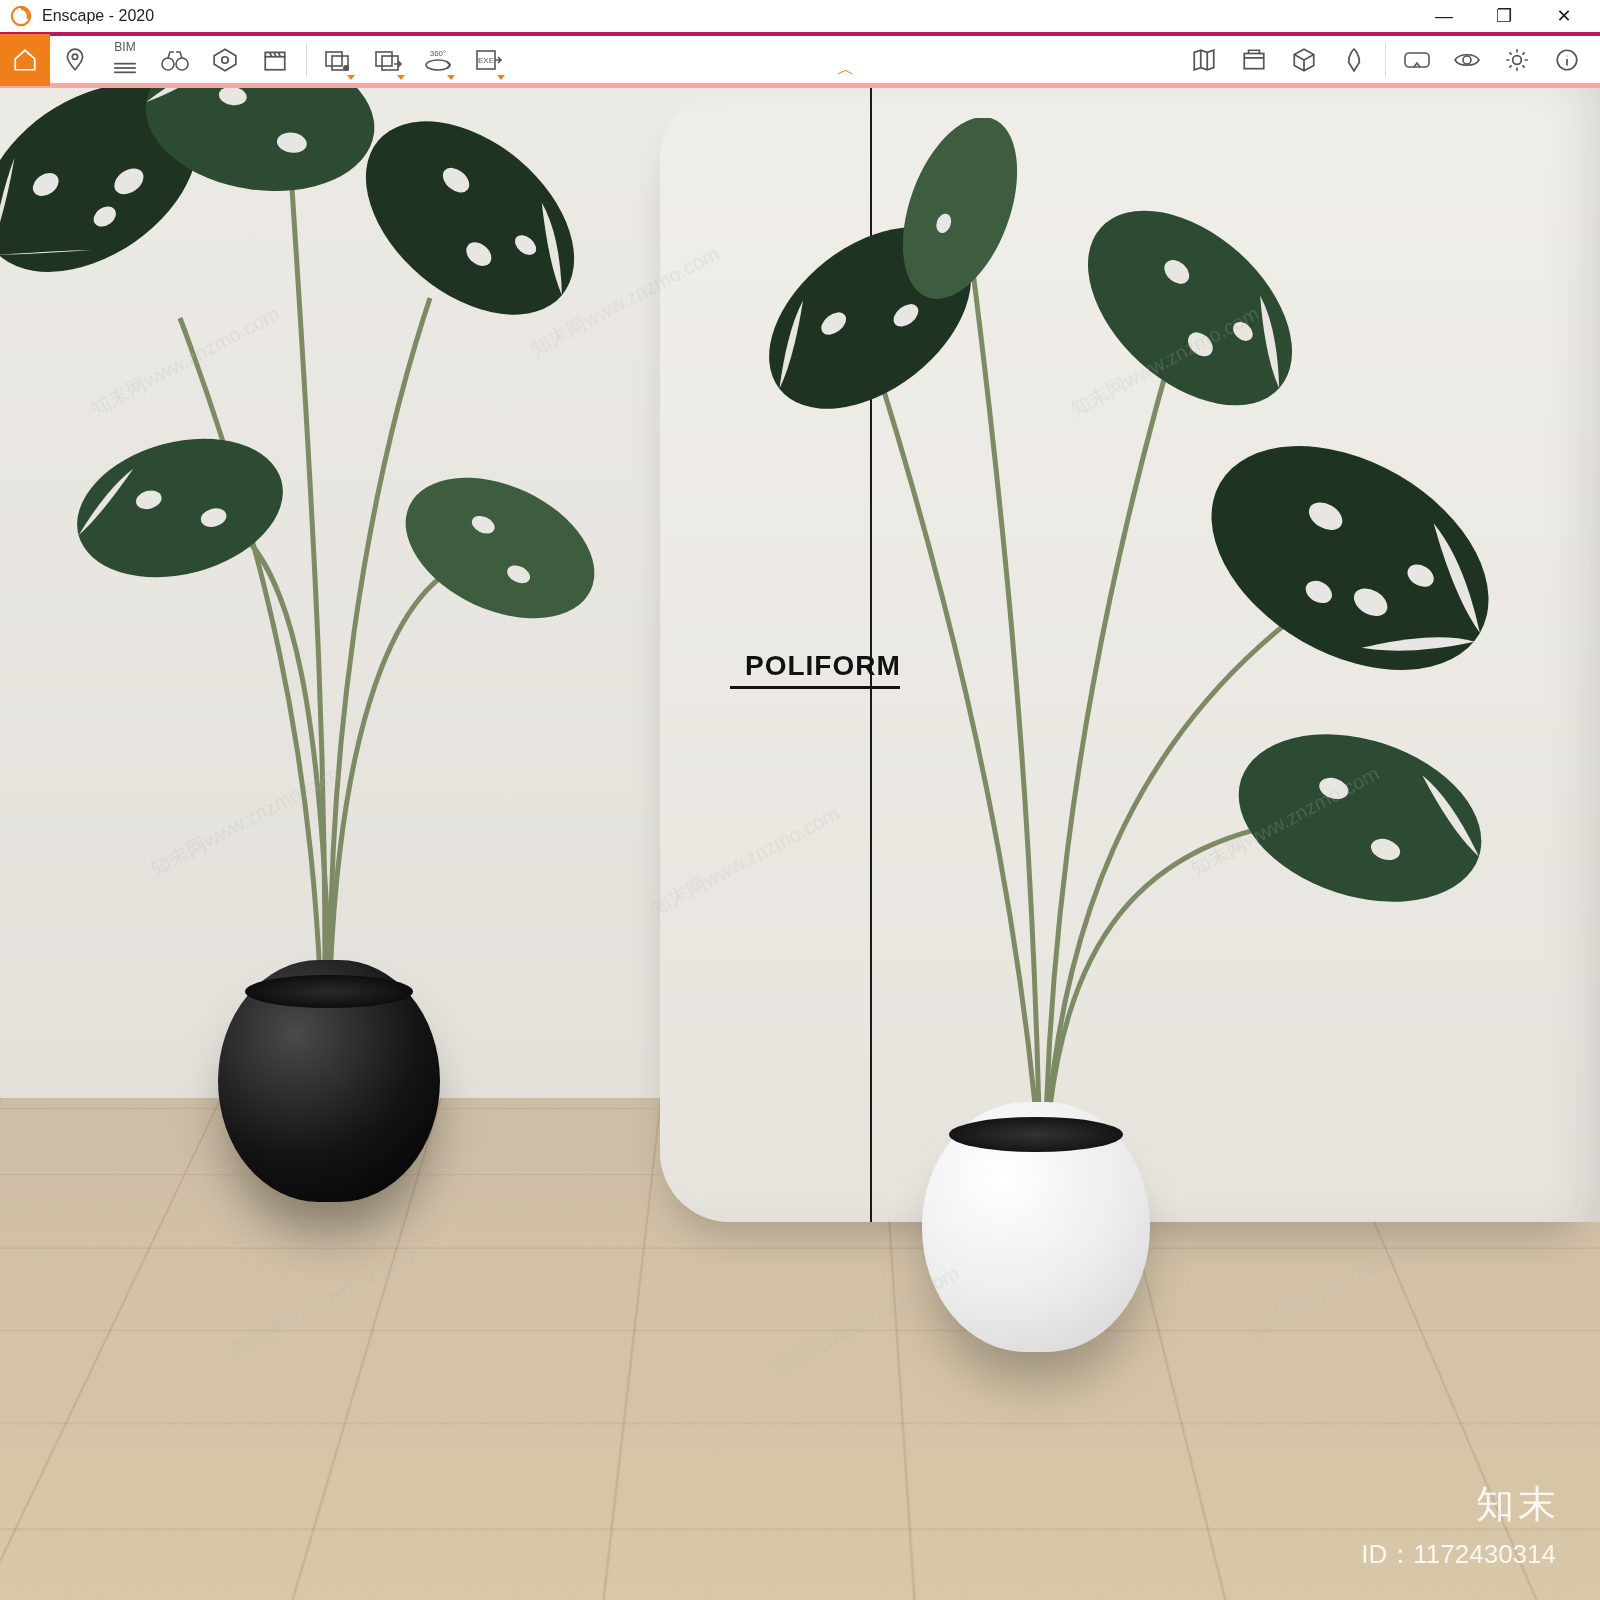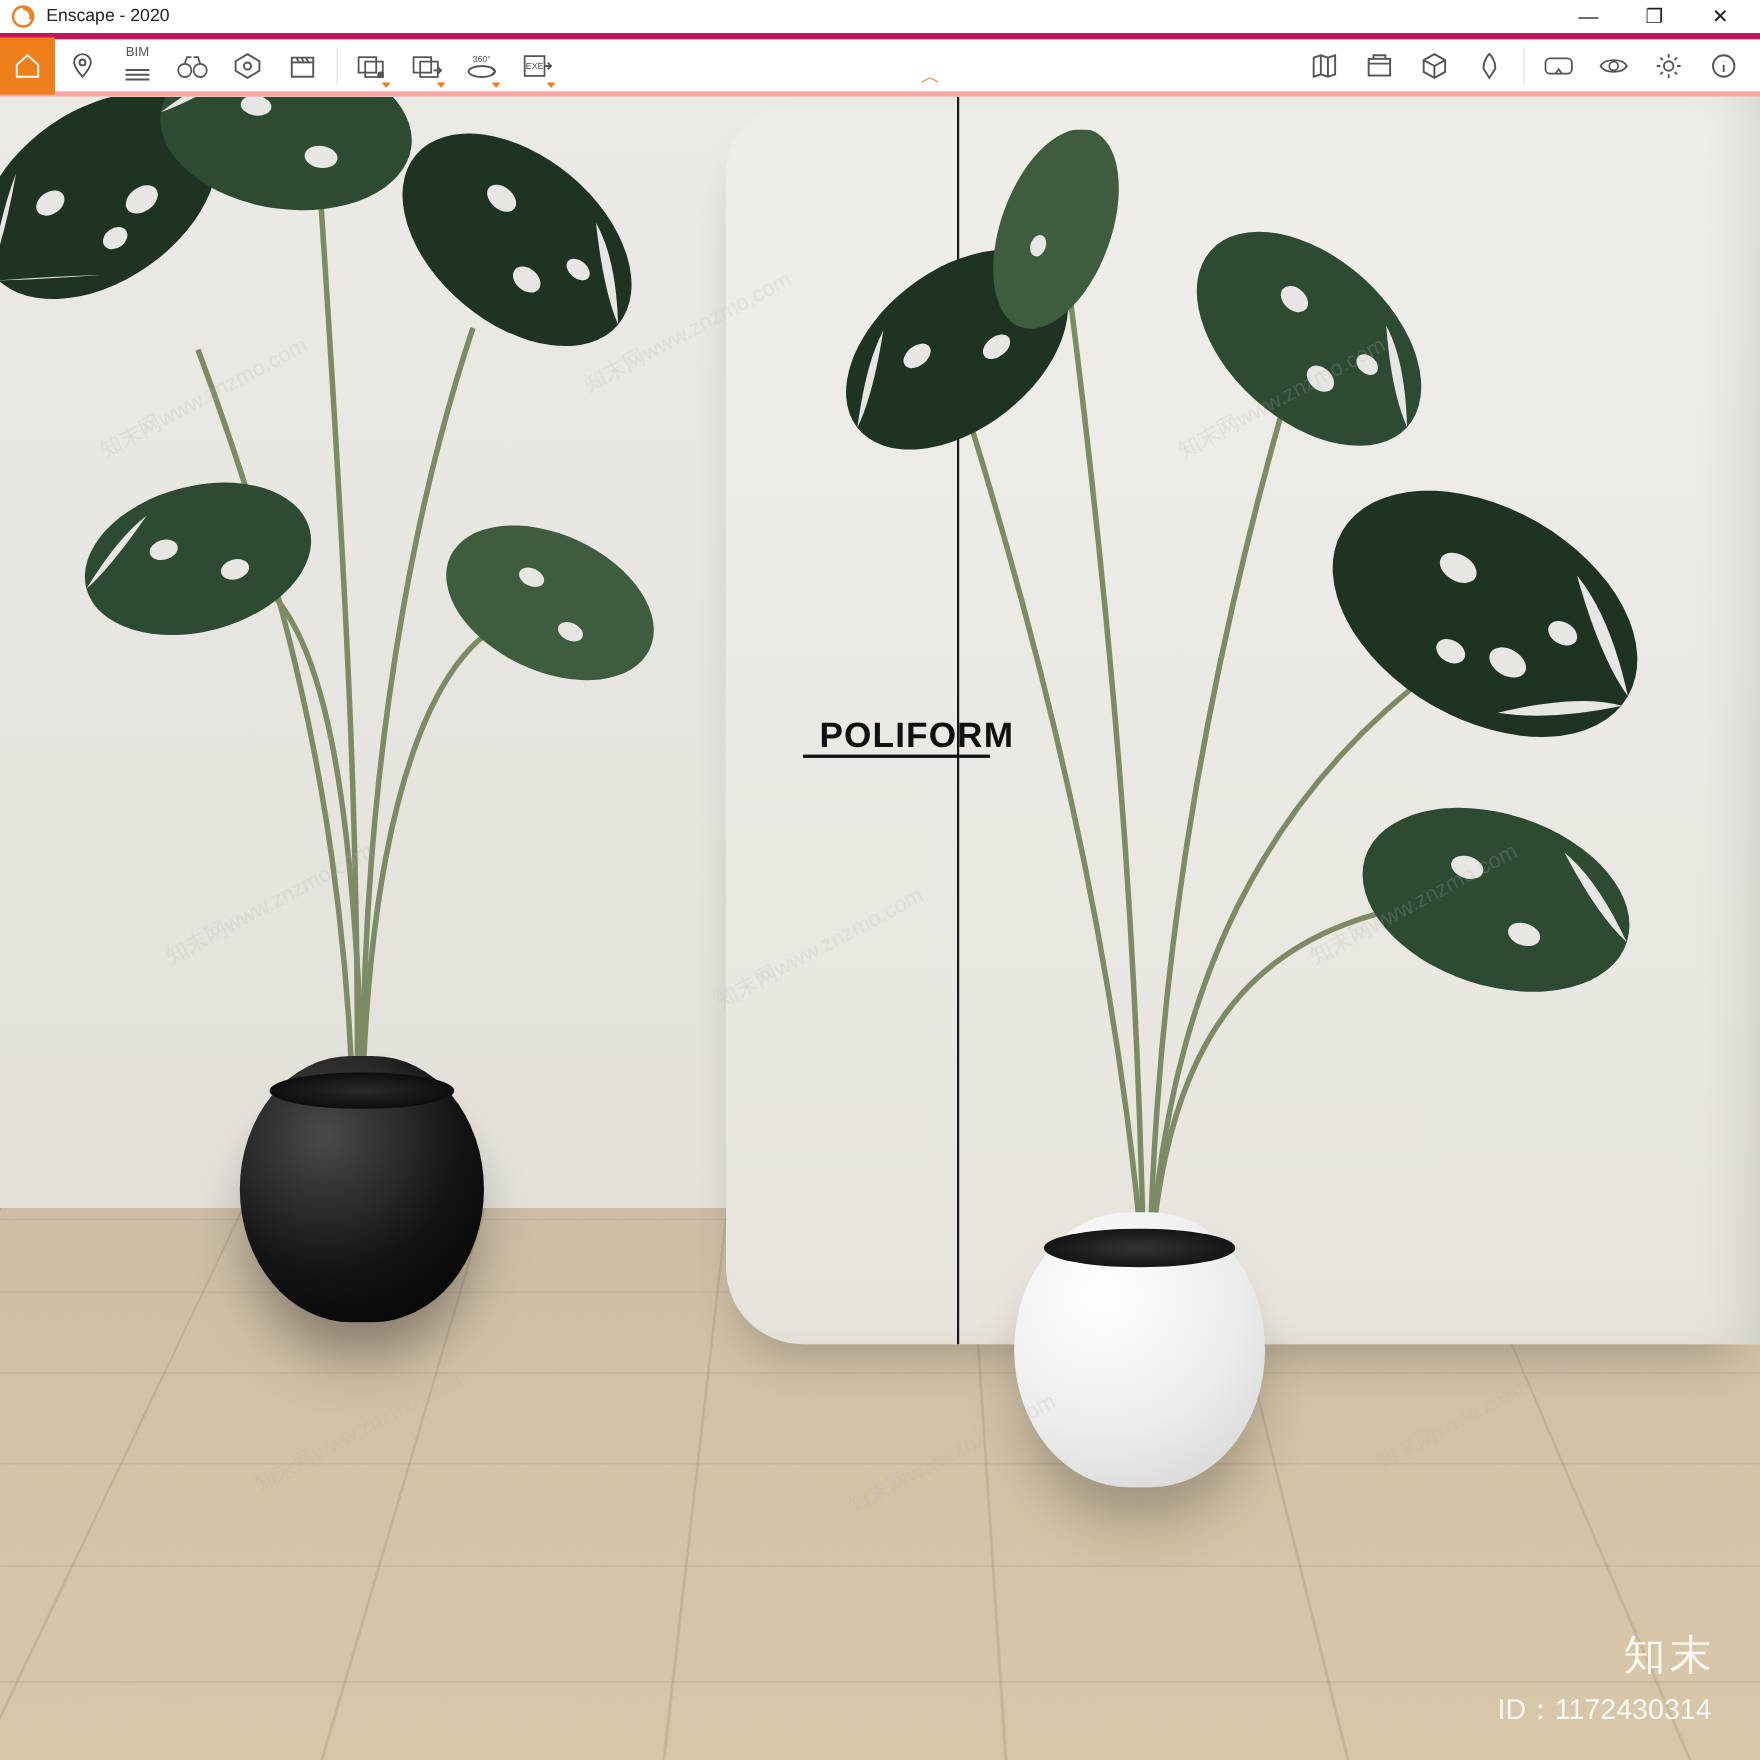--- a/index.html
+++ b/index.html
@@ -1,19 +1,19 @@
 <!DOCTYPE html>
 <html><head>
 <meta charset="utf-8">
 <style>
 * { margin: 0; padding: 0; box-sizing: border-box; }
 body { width: 1600px; height: 1600px; font-family: "Segoe UI", Arial, sans-serif; background: #fff; overflow: hidden; position: relative; }
 
 
-.titlebar { height: 36px; display: flex; align-items: center; padding: 0 0 0 10px; background: #fff; border-bottom: 6px solid #be185d; }
+.titlebar { height: 36px; display: flex; align-items: center; padding: 0 0 0 10px; background: #fff; border-bottom: 4px solid #be185d; }
 .app-logo { width: 22px; height: 22px; margin-right: 10px; }
 .app-title { font-size: 16px; color: #222; }
 .win-controls { margin-left: auto; display: flex; gap: 32px; padding-right: 22px; }
 .win-btn { width: 28px; height: 28px; display: flex; align-items: center; justify-content: center; font-size: 18px; color: #222; cursor: pointer; }
 
 
 .toolbar { height: 52px; display: flex; align-items: stretch; background: #fff; border-bottom: 5px solid #fca5a5; }
 .tb-left { display: flex; align-items: center; }
 .tb-home { width: 50px; height: 52px; background: #ef7f1a; display: flex; align-items: center; justify-content: center; }
 .tb-btn { width: 50px; height: 52px; display: flex; align-items: center; justify-content: center; cursor: pointer; position: relative; }
@@ -38,21 +38,21 @@
     linear-gradient(180deg, #cdbda6 0%, #dccba8 100%);
   transform: perspective(1800px) rotateX(56deg);
   transform-origin: top center;
   height: 900px;
   top: 1010px;
 }
 
 .wall-back { position: absolute; left: 0; right: 0; top: 0; height: 1060px; background: linear-gradient(180deg, #eceae5 0%, #e3e0da 100%); }
 .wall-panel { position: absolute; left: 660px; top: 0; width: 940px; height: 1134px; background: linear-gradient(180deg, #f0eee9 0%, #e7e4de 100%); border-top-left-radius: 70px; border-bottom-left-radius: 70px; box-shadow: -30px 0 60px -30px rgba(0,0,0,.15) inset, -8px 30px 40px -20px rgba(0,0,0,.2); }
 .wall-seam { position: absolute; left: 870px; top: 0; width: 2px; height: 1134px; background: #1a1a1a; }
-.brand-text { position: absolute; left: 745px; top: 562px; font-size: 32px; font-weight: 700; letter-spacing: 1px; color: #111; }
+.brand-text { position: absolute; left: 745px; top: 562px; font-size: 28px; font-weight: 700; letter-spacing: 1px; color: #111; }
 .brand-underline { position: absolute; left: 730px; top: 598px; width: 170px; height: 3px; background: #111; }
 
 
 .pot { position: absolute; border-radius: 50% / 55%; }
 .pot-black { left: 218px; top: 872px; width: 222px; height: 242px; background: radial-gradient(circle at 35% 30%, #4a4a4a 0%, #141414 55%, #000 100%); box-shadow: 0 40px 50px -10px rgba(0,0,0,.35); }
 .pot-black::after { content:""; position:absolute; left:12%; top:6%; width:76%; height:14%; border-radius:50%; background: radial-gradient(ellipse at center, #2a2a2a 0%, #0a0a0a 80%); }
 .pot-white { left: 922px; top: 1014px; width: 228px; height: 250px; background: radial-gradient(circle at 35% 30%, #ffffff 0%, #ececec 55%, #d0d0d0 100%); box-shadow: 0 40px 50px -10px rgba(0,0,0,.25); }
 .pot-white::after { content:""; position:absolute; left:12%; top:6%; width:76%; height:14%; border-radius:50%; background: radial-gradient(ellipse at center, #333 0%, #111 80%); }
 
 

